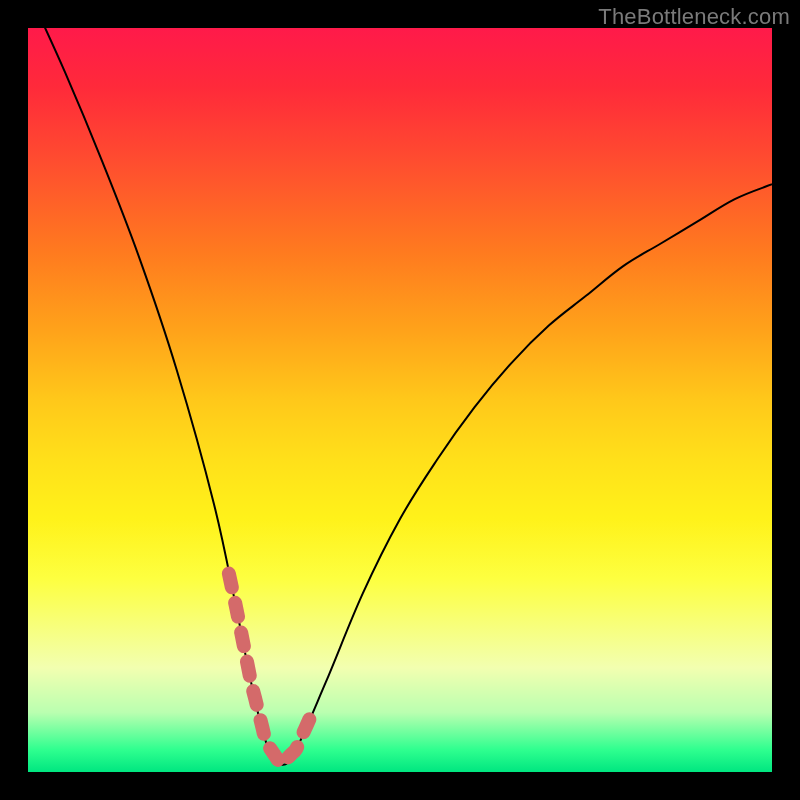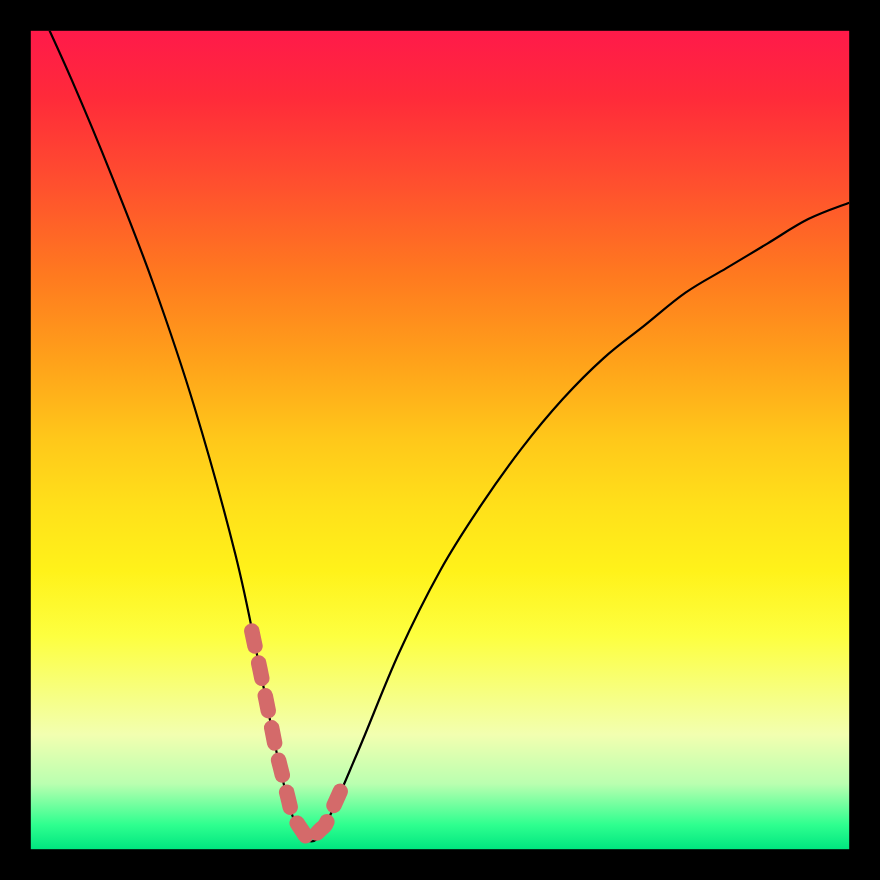--- a/index.html
+++ b/index.html
@@ -55,20 +55,21 @@
     top: 0;
     width: 744px;
     height: 744px;
     display: block;
   }
 </style>
 </head>
 <body>
 
 <div class="frame">
+  <div class="watermark">TheBottleneck.com</div>
 
   <div class="plot-area">
     <svg class="curve" viewBox="0 0 744 744" preserveAspectRatio="none">
       <path id="main-curve" d="M 0.00 -37.20 C 6.70 -22.47 23.81 13.84 37.20 44.64 C 50.59 75.44 61.01 100.44 74.40 133.92 C 87.79 167.40 98.21 193.14 111.60 230.64 C 124.99 268.14 135.41 298.05 148.80 342.24 C 162.19 386.43 175.29 433.31 186.00 476.16 C 196.71 519.01 201.62 548.18 208.32 580.32 C 215.02 612.46 217.84 630.61 223.20 654.72 C 228.56 678.83 232.72 699.51 238.08 714.24 C 243.44 728.97 247.60 735.22 252.96 736.56 C 258.32 737.90 259.80 736.41 267.84 721.68 C 275.88 706.95 285.55 682.84 297.60 654.72 C 309.65 626.60 321.41 594.90 334.80 565.44 C 348.19 535.98 358.61 515.15 372.00 491.04 C 385.39 466.93 395.81 451.61 409.20 431.52 C 422.59 411.43 433.01 396.85 446.40 379.44 C 459.79 362.03 470.21 349.53 483.60 334.80 C 496.99 320.07 507.41 309.65 520.80 297.60 C 534.19 285.55 544.61 278.55 558.00 267.84 C 571.39 257.13 581.81 247.45 595.20 238.08 C 608.59 228.71 619.01 223.80 632.40 215.76 C 645.79 207.72 656.21 201.48 669.60 193.44 C 682.99 185.40 693.41 177.82 706.80 171.12 C 720.19 164.42 737.30 158.92 744.00 156.24" fill="none" stroke="#000000" stroke-width="2"></path>
       <path id="highlight-curve" d="M 200.88 545.60 C 201.55 548.72 203.26 556.71 204.60 562.96 C 205.94 569.21 206.98 573.85 208.32 580.32 C 209.66 586.79 210.70 592.22 212.04 598.92 C 213.38 605.62 214.42 610.82 215.76 617.52 C 217.10 624.22 218.14 629.42 219.48 636.12 C 220.82 642.82 221.86 648.69 223.20 654.72 C 224.54 660.75 225.58 664.24 226.92 669.60 C 228.26 674.96 229.30 679.12 230.64 684.48 C 231.98 689.84 233.02 694.00 234.36 699.36 C 235.70 704.72 236.74 710.56 238.08 714.24 C 239.42 717.92 240.46 717.81 241.80 719.82 C 243.14 721.83 244.18 723.39 245.52 725.40 C 246.86 727.41 247.90 728.97 249.24 730.98 C 250.58 732.99 251.62 736.23 252.96 736.56 C 254.30 736.89 255.34 734.18 256.68 732.84 C 258.02 731.50 259.06 730.46 260.40 729.12 C 261.74 727.78 262.78 726.74 264.12 725.40 C 265.46 724.06 266.50 723.86 267.84 721.68 C 269.18 719.50 270.22 716.32 271.56 713.31 C 272.90 710.30 273.94 707.95 275.28 704.94 C 276.62 701.93 277.66 699.58 279.00 696.57 C 280.34 693.56 282.05 689.71 282.72 688.20" fill="none" stroke="#d46a6a" stroke-width="14" stroke-linecap="round" stroke-linejoin="round" stroke-dasharray="14 16"></path>
     </svg>
   </div>
 </div>
 
 </body></html>

